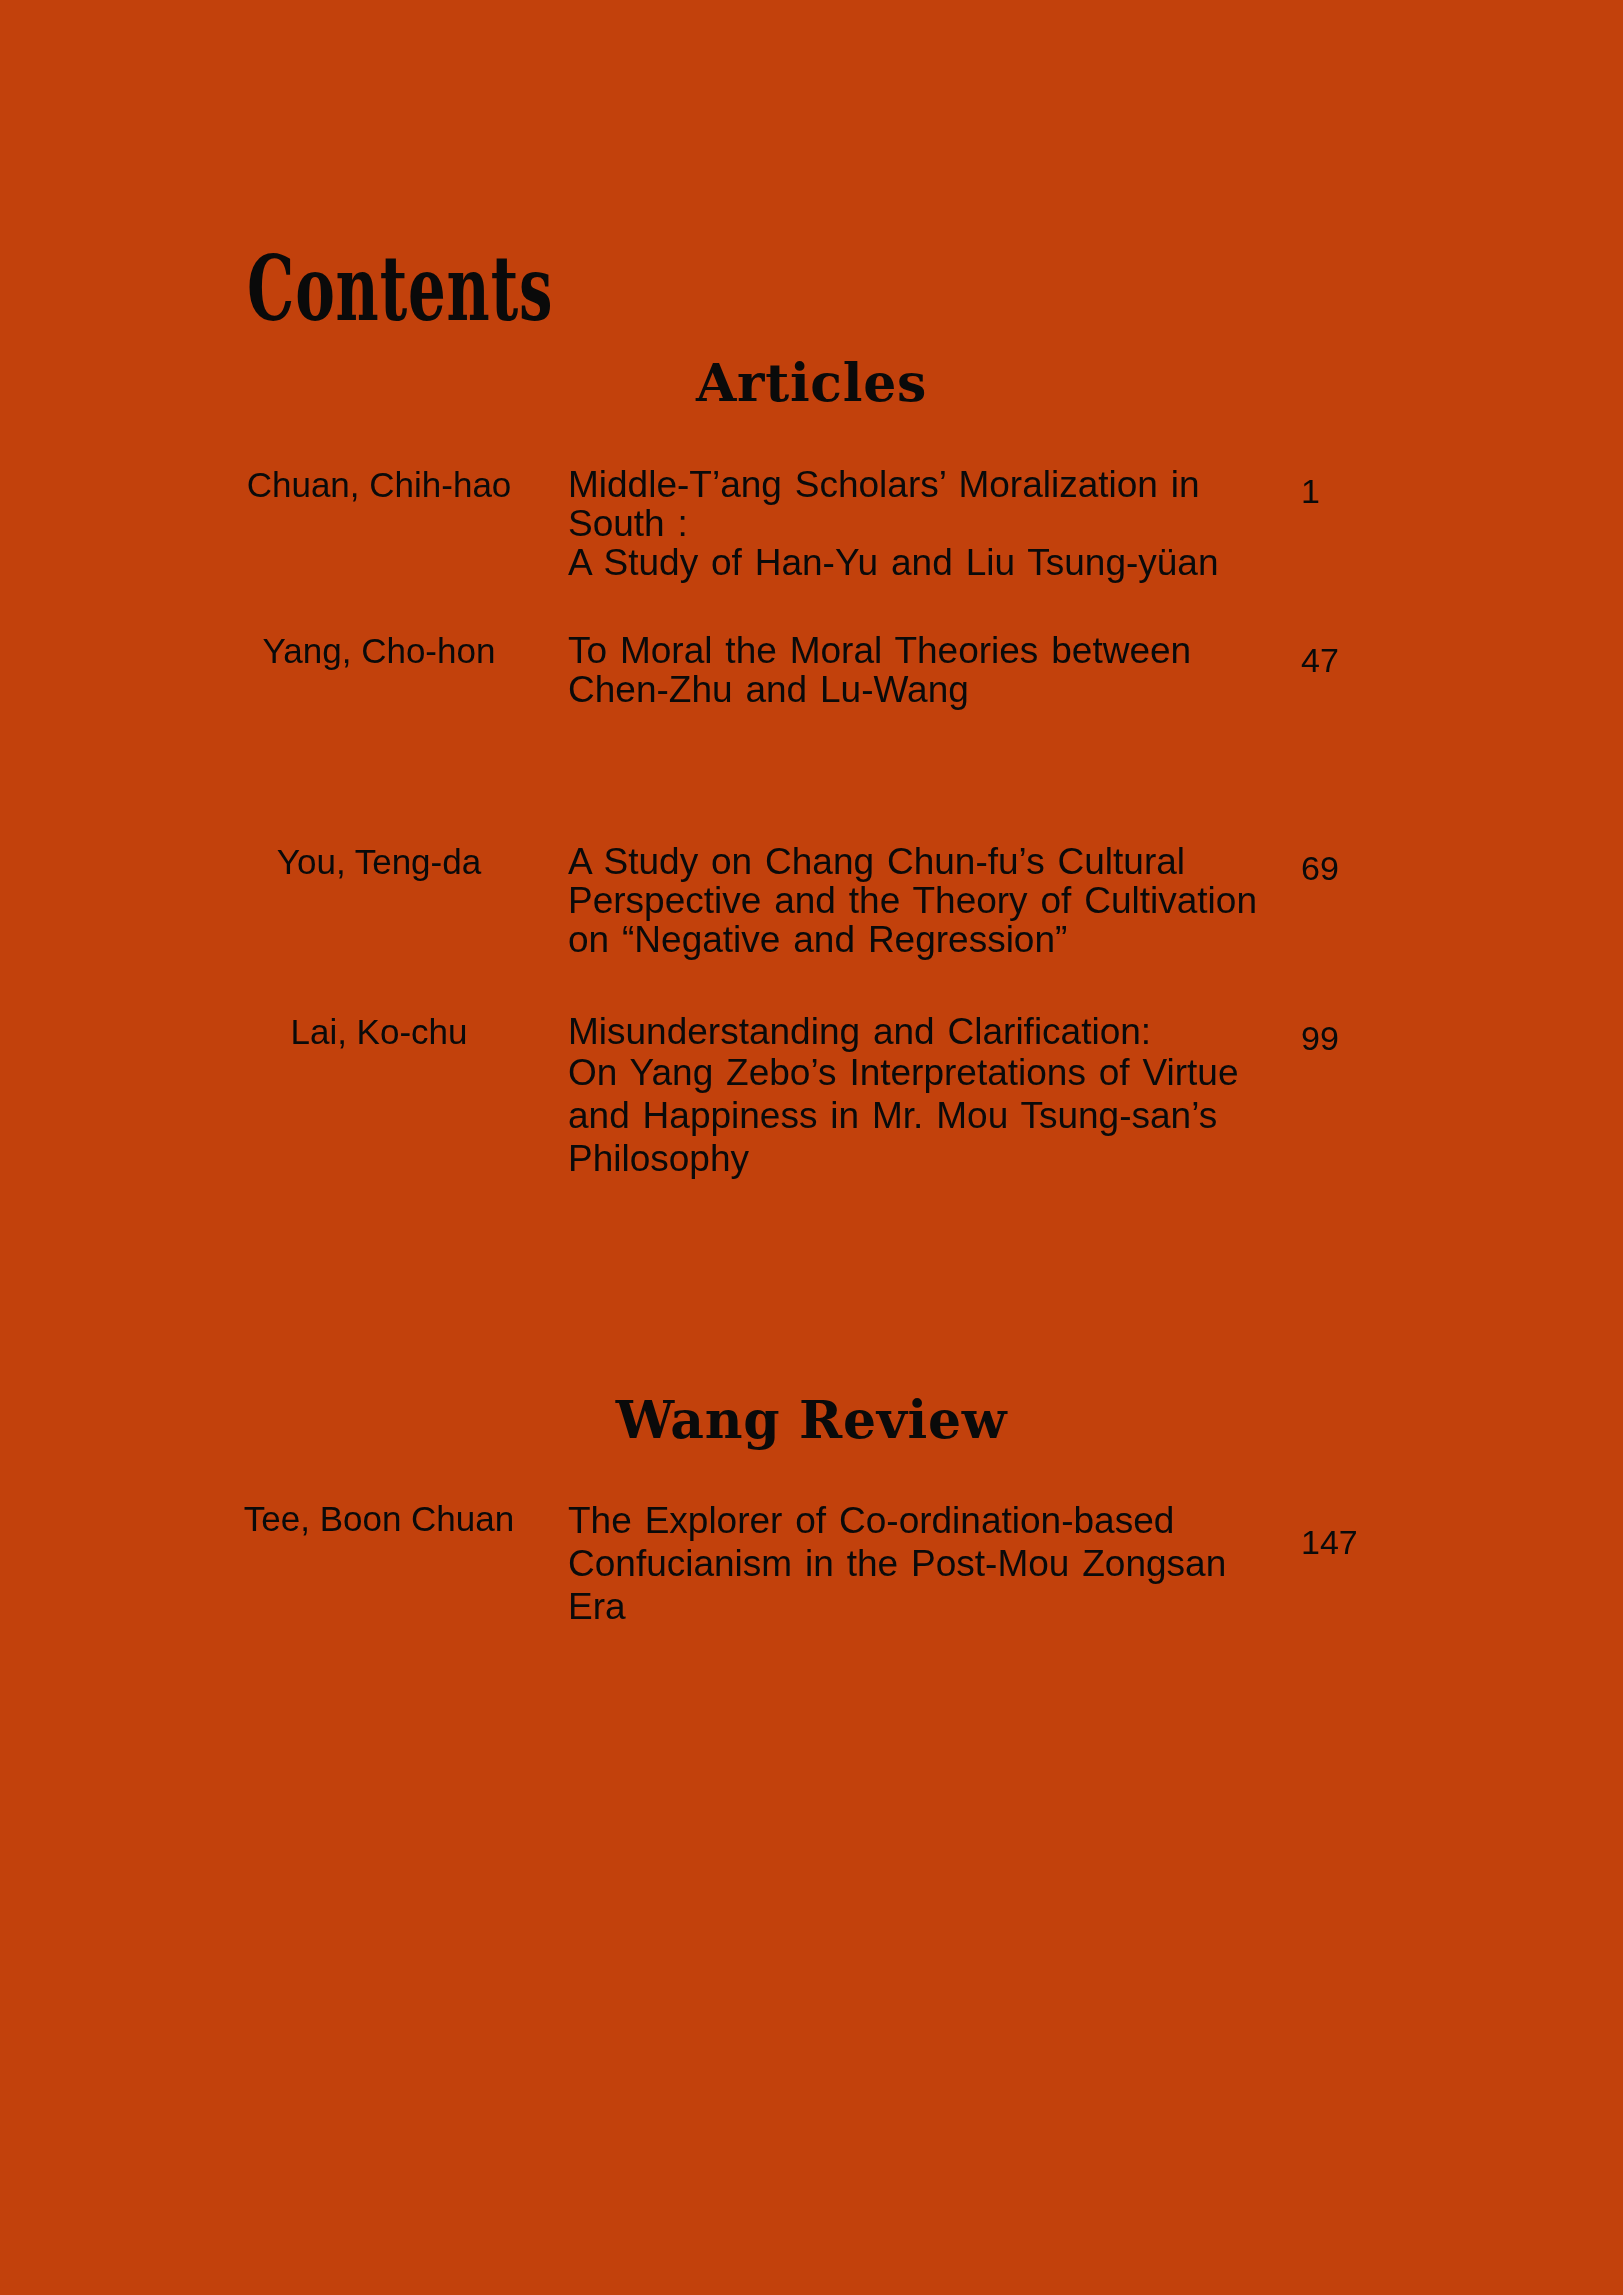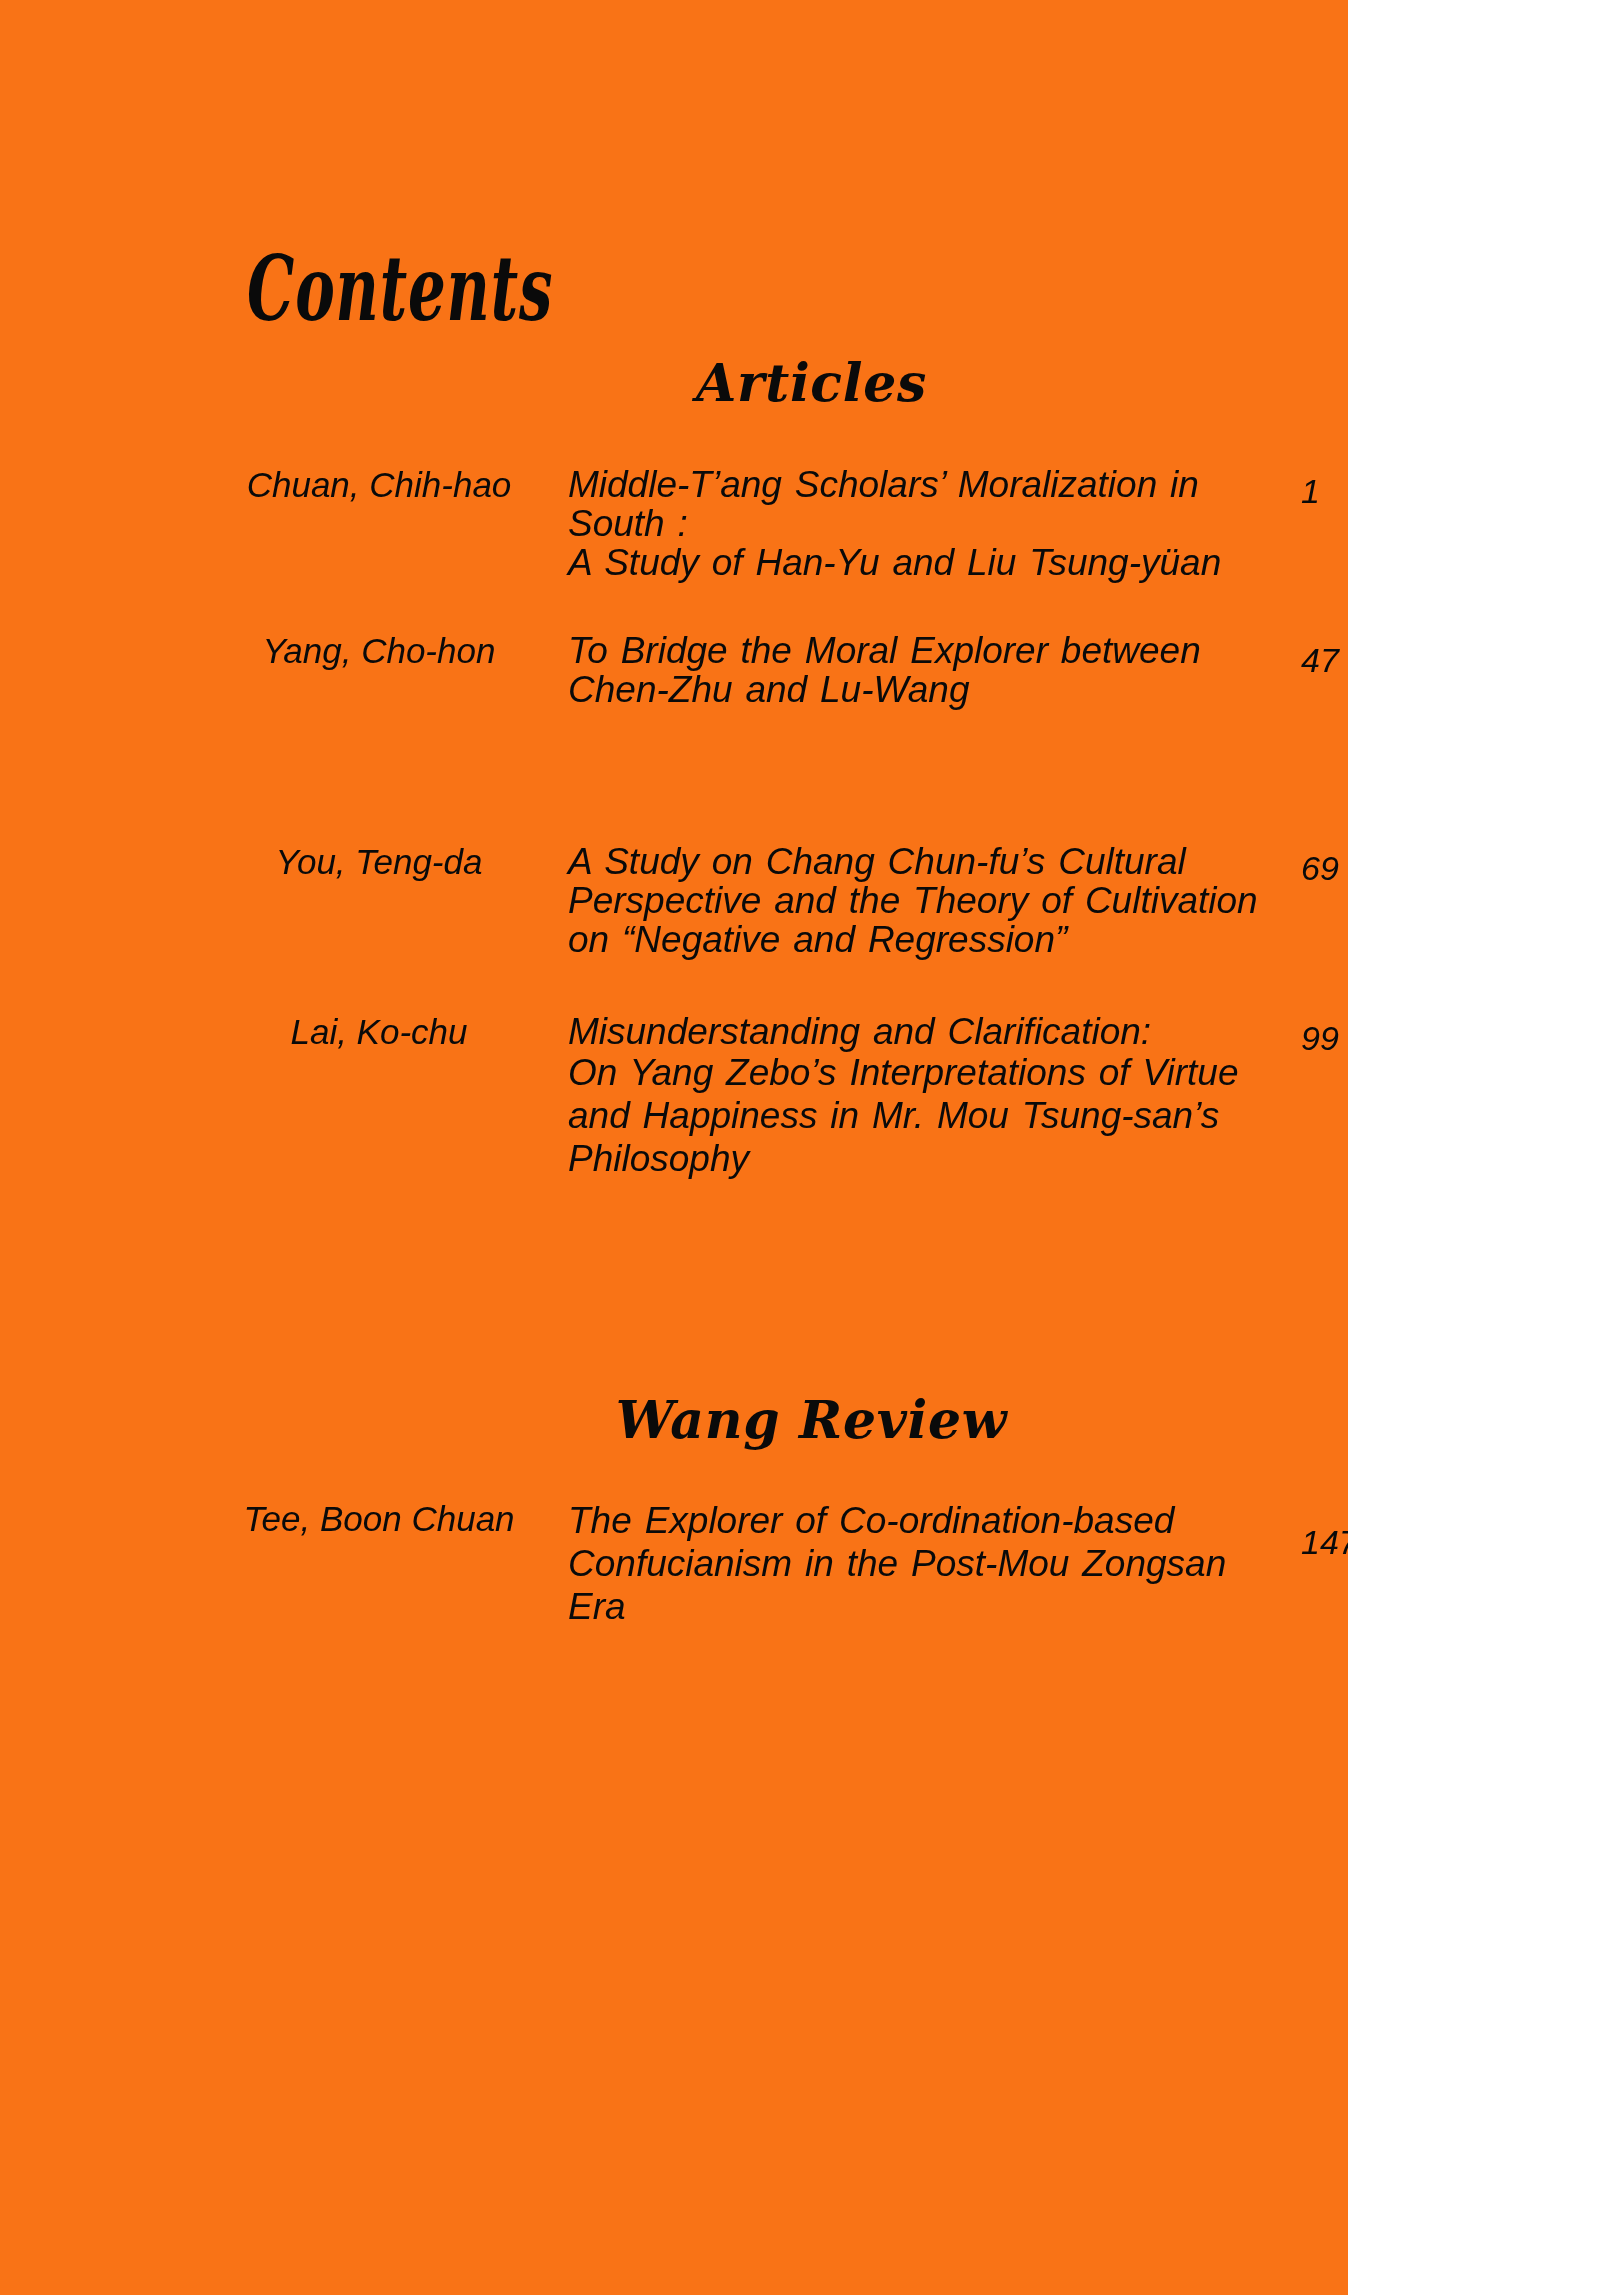--- a/index.html
+++ b/index.html
@@ -2,27 +2,26 @@
 <html style="font-size:10.5px"><head>
 <meta charset="utf-8">
 <style>
   html, body {
     margin: 0;
     padding: 0;
     background: #ffffff;
   }
   .page {
     position: relative;
-    width: 1348px;
+    width: 1623px;
     height: 2295px;
-    background: #f97316;
+    background: #c2410c;
     color: #0a0a0a;
     font-family: "Liberation Sans", sans-serif;
     overflow: hidden;
-    font-style: italic;
   }
   
   .doc-title {
     position: absolute;
     top: 243px;
     left: 247px;
     font-family: "DejaVu Serif", serif;
     font-weight: bold;
     font-size: 90px;
     line-height: 90px;
@@ -102,21 +101,21 @@
       <span class="title-line">Middle-T’ang Scholars’ Moralization in</span>
       <span class="title-line">South :</span>
       <span class="title-line">A Study of Han-Yu and Liu Tsung-yüan</span>
     </div>
     <div class="page-col">1</div>
   </div>
 
   <div class="entry entry-2">
     <div class="author-col">Yang, Cho-hon</div>
     <div class="title-col">
-      <span class="title-line">To Bridge the Moral Explorer between</span>
+      <span class="title-line">To Moral the Moral Theories between</span>
       <span class="title-line">Chen-Zhu and Lu-Wang</span>
     </div>
     <div class="page-col">47</div>
   </div>
 
   <div class="entry entry-3">
     <div class="author-col">You, Teng-da</div>
     <div class="title-col">
       <span class="title-line">A Study on Chang Chun-fu’s Cultural</span>
       <span class="title-line">Perspective and the Theory of Cultivation</span>

